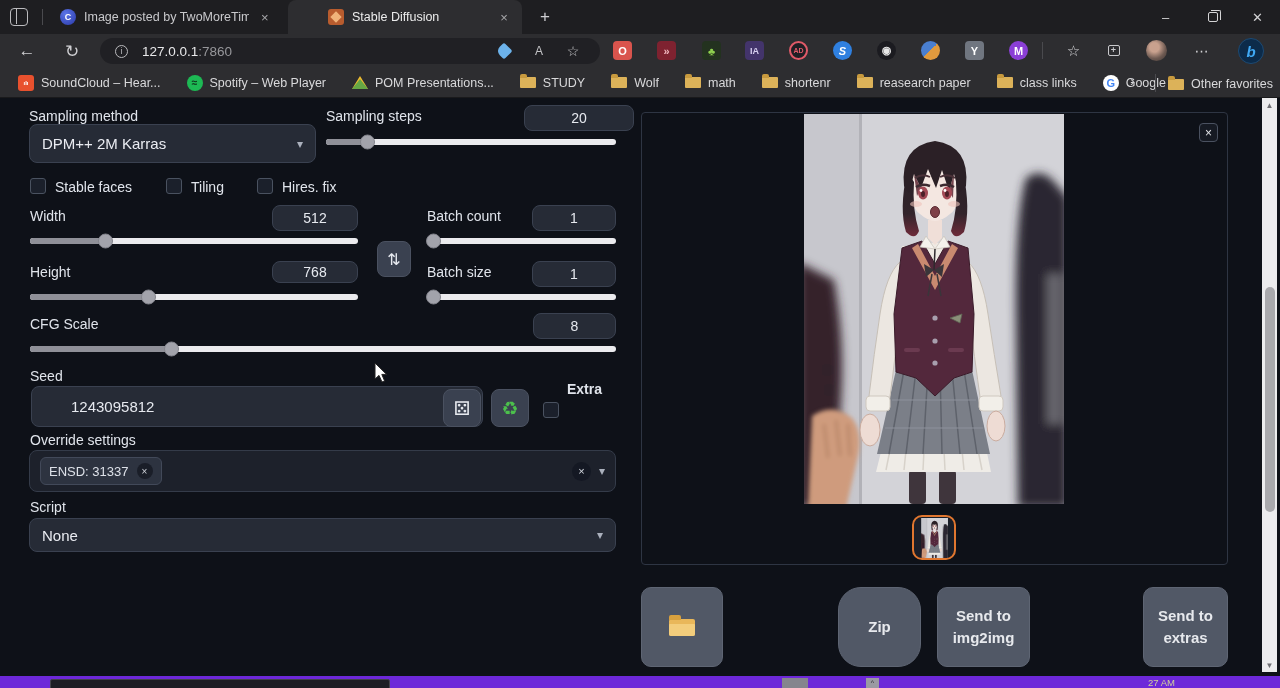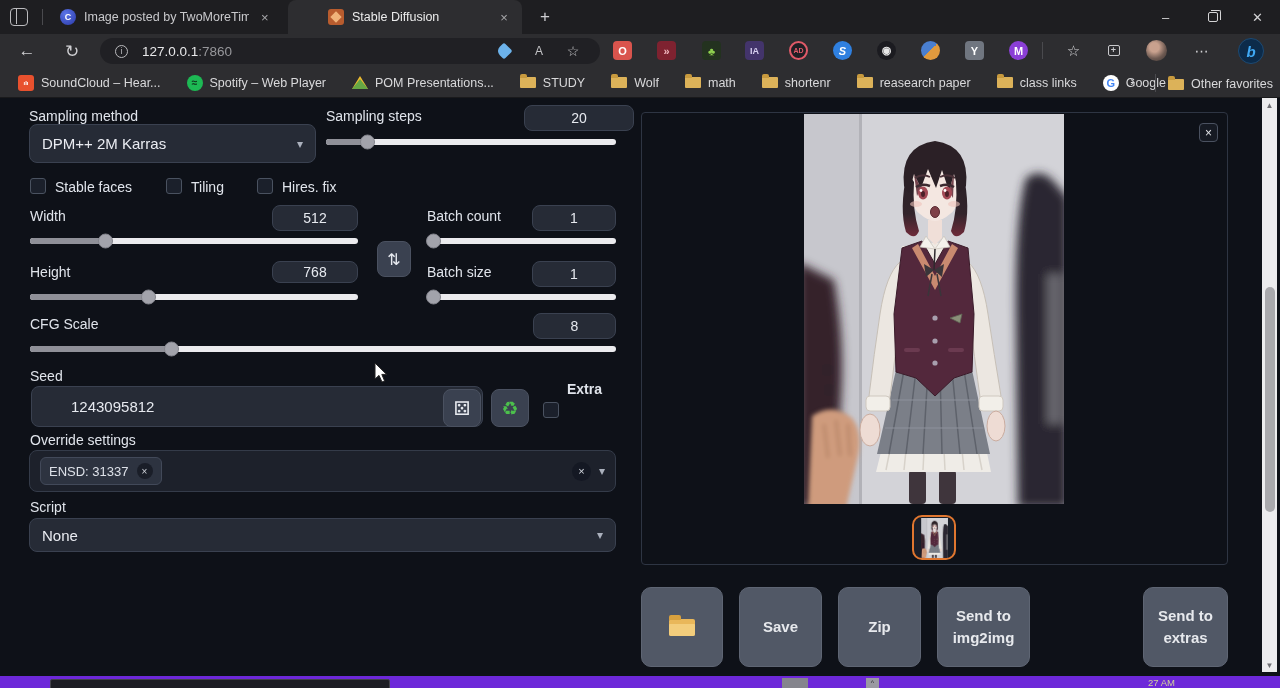--- a/index.html
+++ b/index.html
@@ -408,22 +408,21 @@
 
   <div class="thumb">
     <svg width="27" height="40">
         <use href="#genimg" width="27" height="40"></use>
       </svg>
   </div>
 
   <div class="gbtn" style="left:641px;width:82px;">
       <span class="folder-b"></span>
     </div>
-  <div class="gbtn" style="left:739px;width:83px;">Save</div>
-  <div class="gbtn" style="left:838px;width:83px;">Zip</div>
+  <div class="gbtn" style="left:838px;width:83px;border-radius:23px;">Zip</div>
   <div class="gbtn" style="left:937px;width:93px;">Send to img2img</div>
   <div class="gbtn" style="left:1143px;width:85px;">Send to extras</div>
 
   <div class="sbar">
     <div class="arrow" style="top:0;">▲</div>
     <div class="thumbd"></div>
     <div class="arrow" style="bottom:0;">▼</div>
   </div>
 
   <div class="taskbar">

